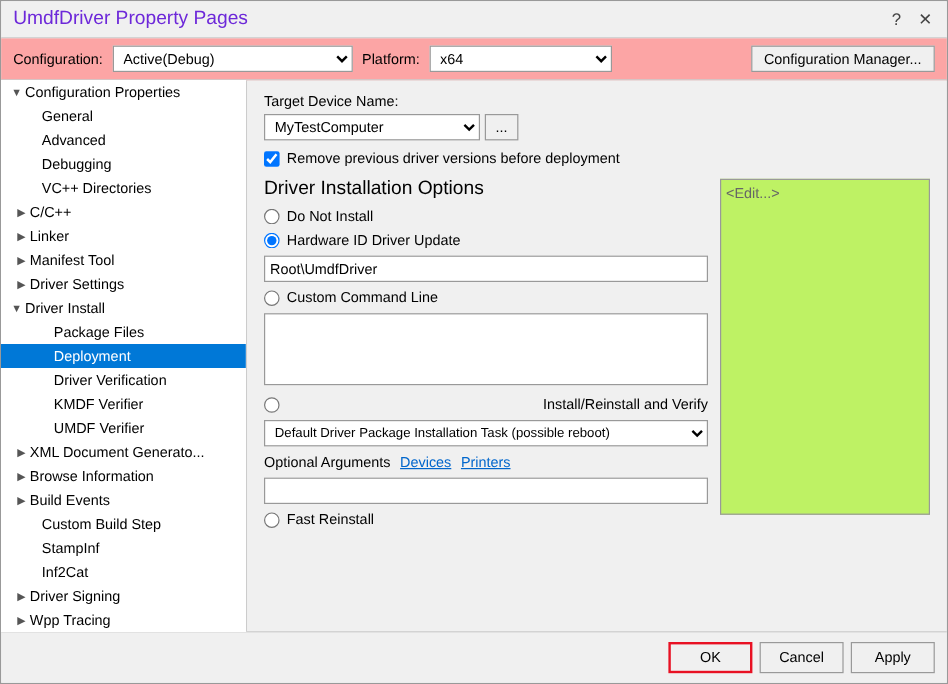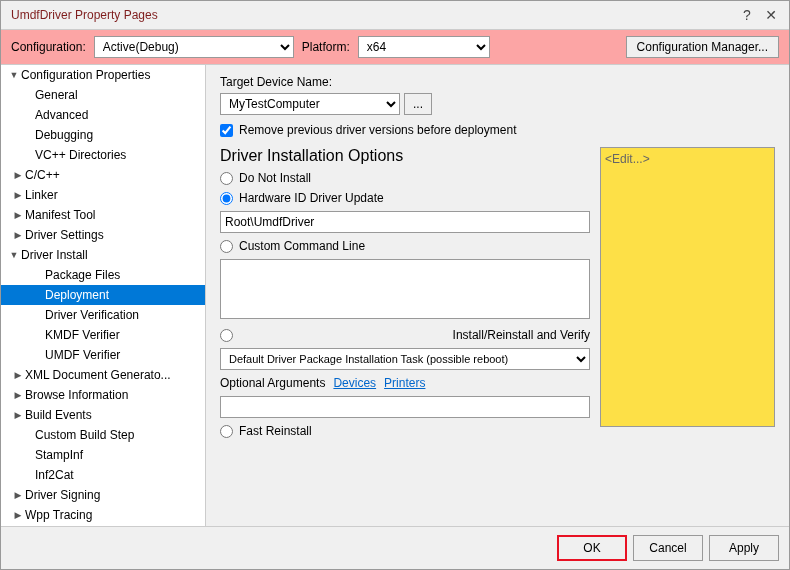--- a/index.html
+++ b/index.html
@@ -25,22 +25,22 @@
     }
     .title-bar {
       background: #f0f0f0;
       padding: 6px 10px;
       display: flex;
       align-items: center;
       justify-content: space-between;
       border-bottom: 1px solid #ccc;
     }
     .title-bar-left {
-      font-size: 12px;
-      color: #7f1d1d;
+      font-size: 16px;
+      color: #6d28d9;
     }
     .title-bar-right {
       display: flex;
       gap: 8px;
       align-items: center;
     }
     .title-btn {
       width: 16px;
       height: 16px;
       cursor: pointer;
@@ -62,21 +62,21 @@
       font-size: 12px;
     }
     .config-select {
       height: 22px;
       font-size: 12px;
       border: 1px solid #999;
       background: white;
       padding: 0 4px;
     }
     .config-select.wide { width: 200px; }
-    .config-select.platform { width: 132px; }
+    .config-select.platform { width: 152px; }
     .config-mgr-btn {
       margin-left: auto;
       height: 22px;
       padding: 0 10px;
       font-size: 12px;
       border: 1px solid #999;
       background: #f0f0f0;
       cursor: pointer;
     }
     .main-content {
@@ -186,21 +186,21 @@
       height: 60px;
       border: 1px solid #999;
       background: white;
       font-size: 12px;
       padding: 2px 4px;
       resize: none;
       margin-bottom: 6px;
     }
     .additional-files-box {
       border: 1px solid #999;
-      background: #fde047;
+      background: #bef264;
       height: 280px;
       padding: 4px;
       font-size: 12px;
       color: #666;
     }
     .install-row {
       margin-bottom: 6px;
       justify-content: space-between;
     }
     .install-select-row {

